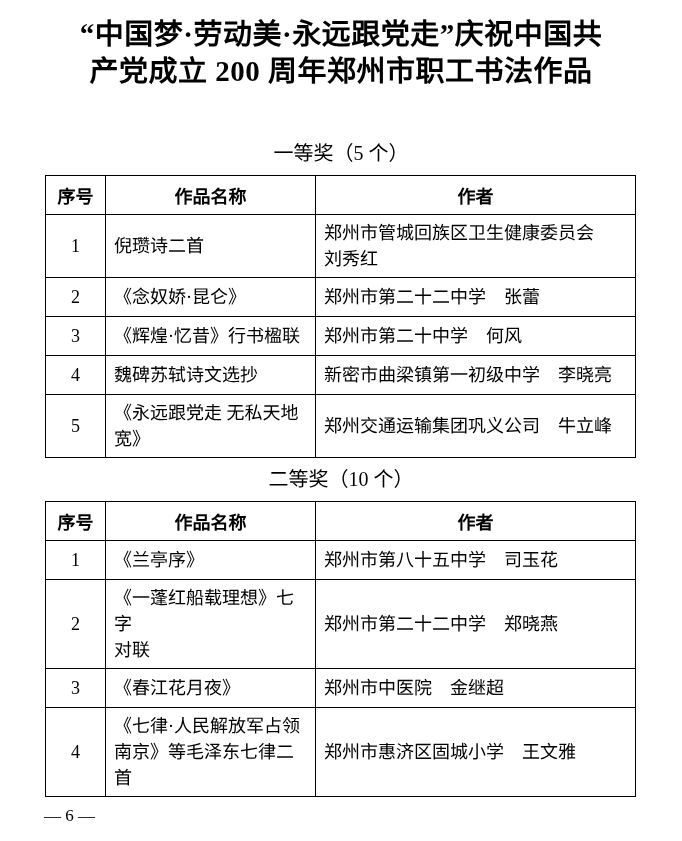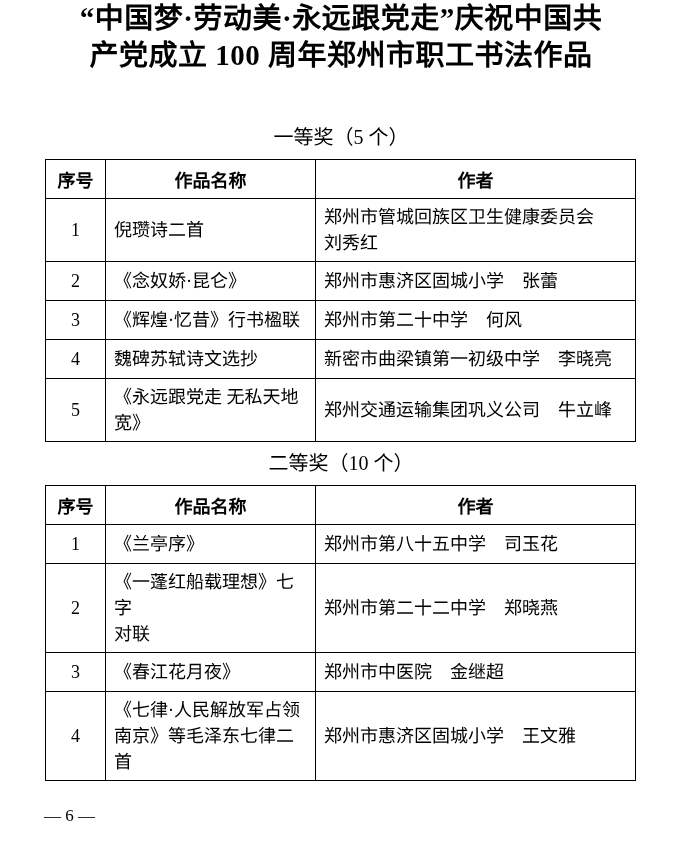--- a/index.html
+++ b/index.html
@@ -10,20 +10,21 @@
   .page {
     position: relative;
     width: 682px;
     height: 841px;
     background: #ffffff;
     overflow: hidden;
     font-family: "Liberation Serif", "DejaVu Serif", serif;
     color: #000000;
   }
   .doc-title {
+    padding-top: 16px;
     text-align: center;
     font-weight: bold;
     font-size: 29px;
     line-height: 37px;
     letter-spacing: 0.5px;
     font-family: "Liberation Serif", "DejaVu Serif", serif;
   }
   .section-heading {
     text-align: center;
     font-size: 20px;
@@ -74,21 +75,21 @@
     font-family: "Liberation Serif", "DejaVu Serif", serif;
   }
 </style>
 </head>
 <body>
 
 <div class="page">
 
   <div class="doc-title">
     <div>“中国梦·劳动美·永远跟党走”庆祝中国共</div>
-    <div>产党成立 100 周年郑州市职工书法作品</div>
+    <div>产党成立 200 周年郑州市职工书法作品</div>
   </div>
 
   <div class="section-heading heading-1">一等奖（5 个）</div>
 
   <table class="award-table">
     <colgroup>
         <col class="c-no">
         <col class="c-work">
         <col class="c-auth">
       </colgroup>
@@ -102,21 +103,21 @@
     <tbody>
       <tr class="row-double">
         <td class="cell-no">1</td>
         <td>倪瓒诗二首</td>
         <td>郑州市管城回族区卫生健康委员会
 刘秀红</td>
       </tr>
       <tr class="row-single">
         <td class="cell-no">2</td>
         <td>《念奴娇·昆仑》</td>
-        <td>郑州市惠济区固城小学　张蕾</td>
+        <td>郑州市第二十二中学　张蕾</td>
       </tr>
       <tr class="row-single">
         <td class="cell-no">3</td>
         <td>《辉煌·忆昔》行书楹联</td>
         <td>郑州市第二十中学　何风</td>
       </tr>
       <tr class="row-single">
         <td class="cell-no">4</td>
         <td>魏碑苏轼诗文选抄</td>
         <td>新密市曲梁镇第一初级中学　李晓亮</td>

